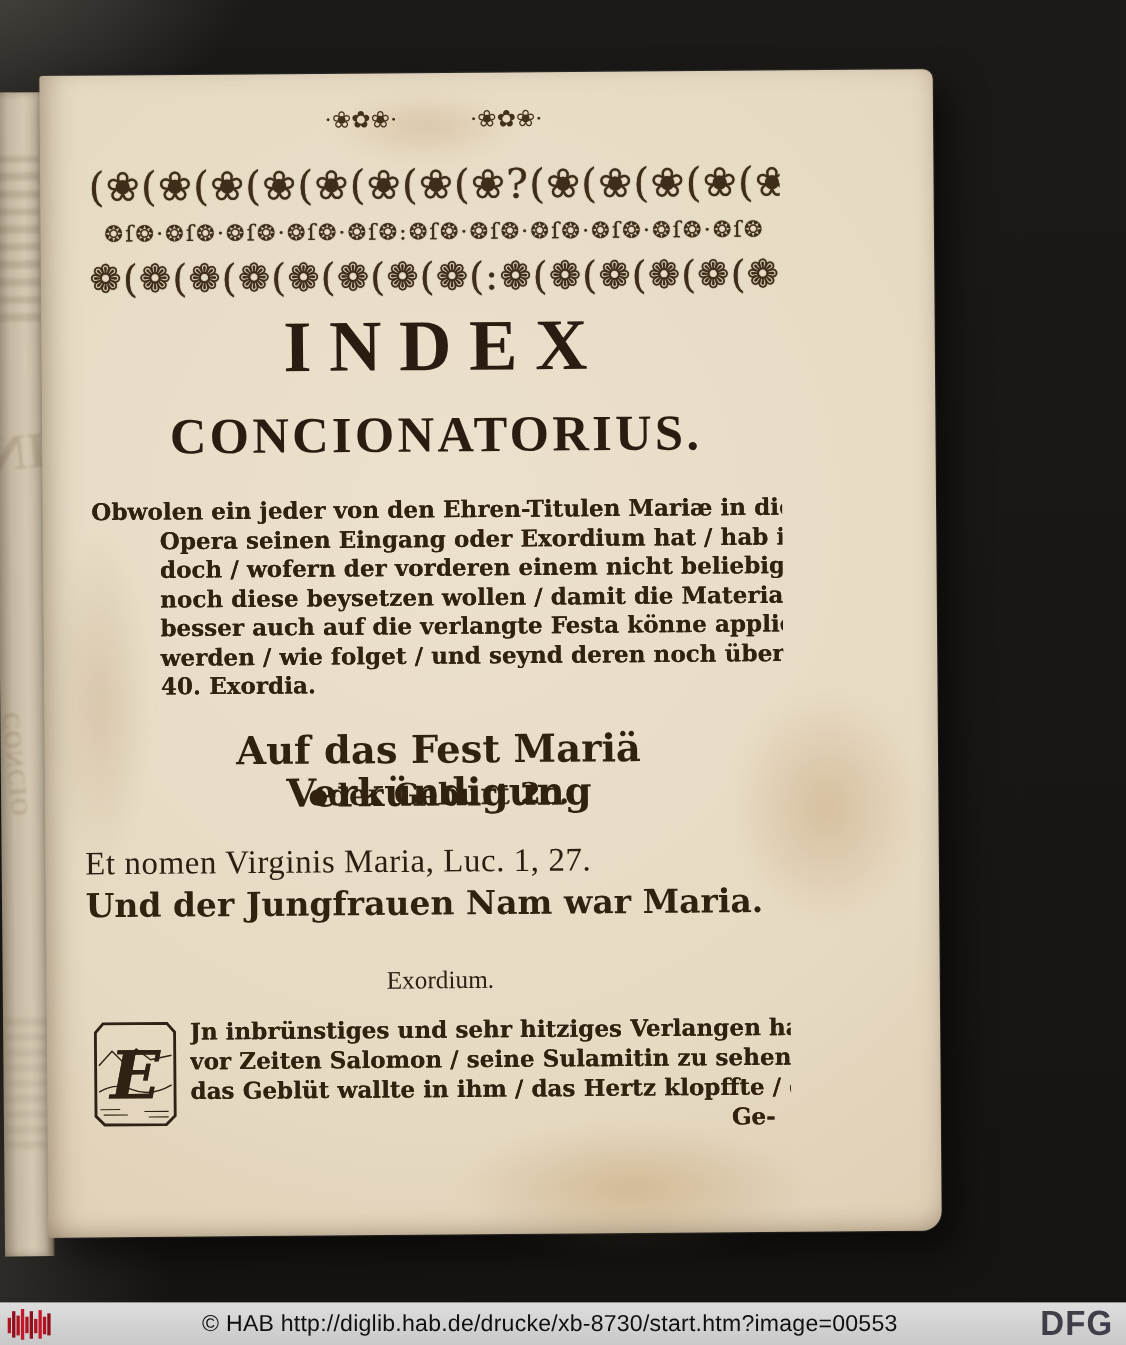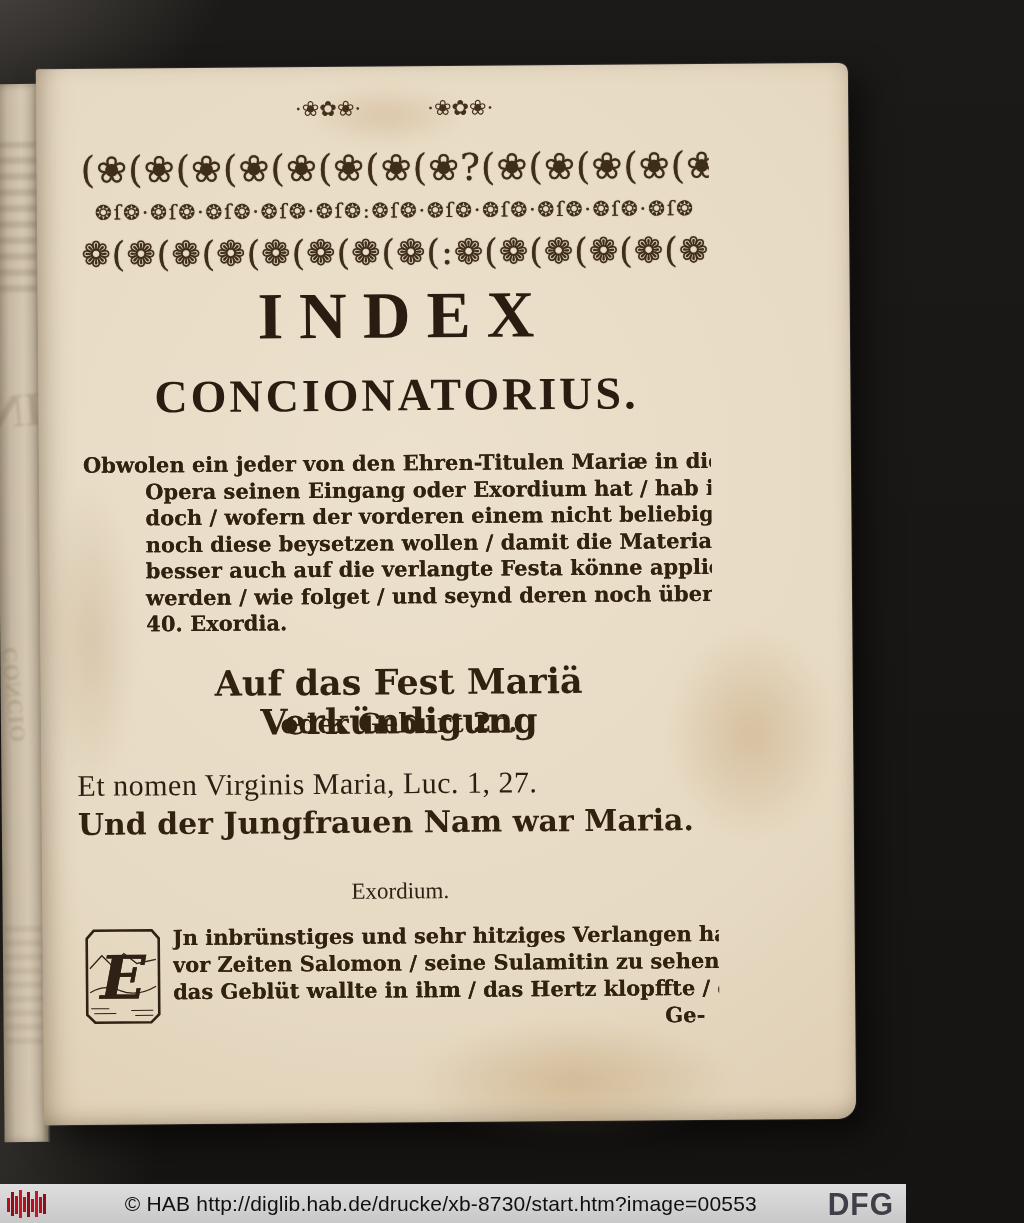--- a/index.html
+++ b/index.html
@@ -86,21 +86,21 @@
   .section-label{top:812px;text-align:center;font-family:"Liberation Serif",serif;font-size:23px;color:#2e2013;}
 
   
   .exo{top:856px;left:42px;width:634px;font-size:21px;line-height:27px;text-shadow:0 0 .4px rgba(45,28,12,.85);}
   .initial-box{float:left;width:76px;height:96px;margin:4px 12px 0 0;}
   .exo .line{white-space:nowrap;overflow:hidden;}
   .catchword{text-align:right;padding-right:14px;}
 
   
   .footer{
-    position:absolute;left:0;bottom:0;width:906px;height:39px;
+    position:absolute;left:0;bottom:0;width:1024px;height:39px;
     background:linear-gradient(#dedede,#c8c8c8);
     display:flex;align-items:center;z-index:5;
     font-family:"Liberation Sans",sans-serif;
   }
   .hab-logo{margin-left:6px;flex:0 0 auto;}
   .copyright{flex:1;text-align:center;font-size:21px;color:#101010;letter-spacing:.2px;}
   .dfg{margin-right:12px;flex:0 0 auto;font-weight:800;font-size:30px;letter-spacing:1px;
        color:#403f49;transform:scaleY(1.06);}
 </style>
 </head>

